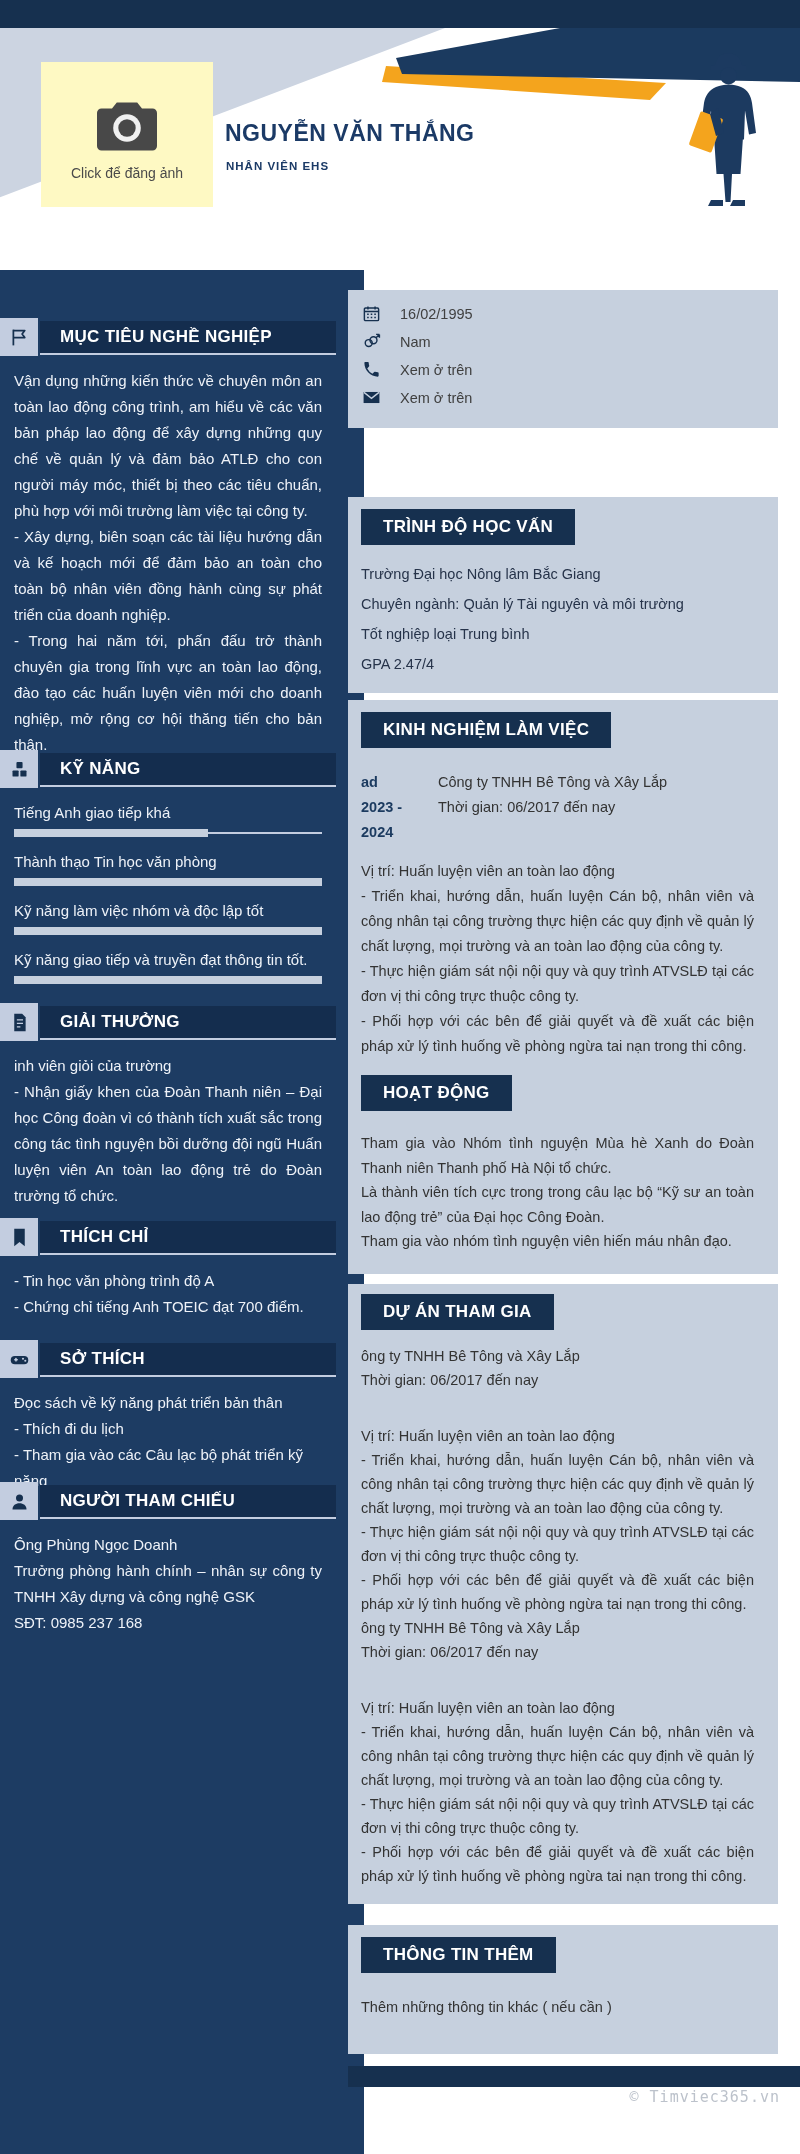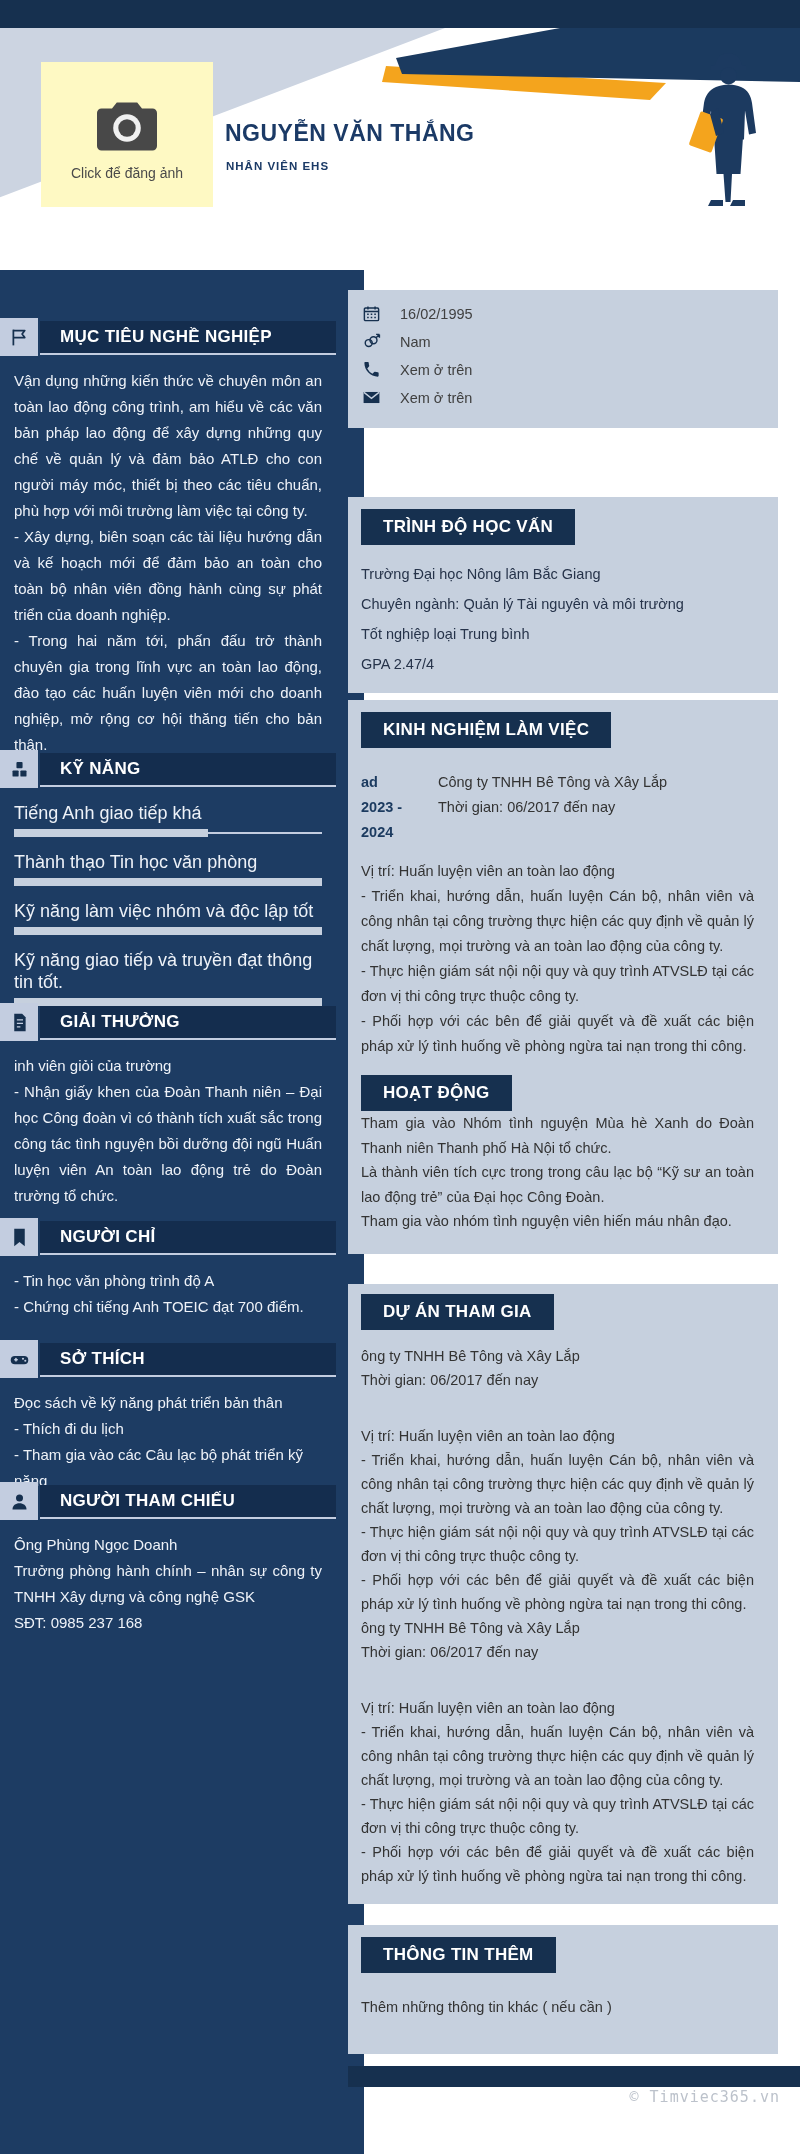--- a/index.html
+++ b/index.html
@@ -30,21 +30,21 @@
   .sb-head{position:relative;height:38px;}
   .sb-ibox{position:absolute;left:0;top:0;width:38px;height:38px;background:#c3cde0;color:#16304f;
            display:flex;align-items:center;justify-content:center;}
   .sb-ibox svg{width:21px;height:21px;}
   .sb-bar{position:absolute;left:40px;right:0;top:3px;height:32px;background:#142d4e;
           border-bottom:2px solid #c3cde0;display:flex;align-items:center;}
   .sb-bar span{font-size:17px;font-weight:bold;letter-spacing:.3px;color:#fff;padding-left:20px;white-space:nowrap;}
   .sb-body{padding:12px 14px 0 14px;font-size:15px;line-height:26px;text-align:justify;color:#eef2f8;}
   .sb-line{margin:0 0 0 0;}
   .skill{margin-bottom:14px;}
-  .skill-label{font-size:18px;line-height:22px;margin-bottom:5px;text-align:left;}
+  .skill-label{font-size:15px;line-height:22px;margin-bottom:5px;text-align:left;}
   .skill-track{position:relative;height:8px;
      background:linear-gradient(to bottom, rgba(0,0,0,0) 3px,#c3cde0 3px,#c3cde0 5px,rgba(0,0,0,0) 5px);}
   .skill-fill{position:absolute;left:0;top:0;height:8px;background:#c6d0de;}
 
   
   .panel{position:absolute;left:348px;width:430px;background:#c6d0de;
          padding:0;box-sizing:border-box;}
   .panel-pad{padding:12px 24px 16px 13px;}
   .m-header{display:inline-block;background:#16304f;color:#fff;font-size:17px;font-weight:bold;
             letter-spacing:.3px;padding:8px 22px;white-space:nowrap;}
@@ -184,21 +184,21 @@
     </div>
 
     <div class="sb-section" style="top:948px;">
       <div class="sb-head">
         <span class="sb-ibox">
           <svg viewBox="0 0 24 24" fill="currentColor">
               <path d="M6 2h12v20l-6-5-6 5z"></path>
             </svg>
         </span>
         <div class="sb-bar">
-            <span>NGƯỜI CHỈ</span>
+            <span>THÍCH CHỈ</span>
           </div>
       </div>
       <div class="sb-body" style="text-align:left;">
         <p class="sb-line" style="margin:0">- Tin học văn phòng trình độ A</p>
         <p class="sb-line" style="margin:0">- Chứng chỉ tiếng Anh TOEIC đạt 700 điểm.</p>
       </div>
     </div>
 
     <div class="sb-section" style="top:1070px;">
       <div class="sb-head">
@@ -315,21 +315,21 @@
         <div>- Triển khai, hướng dẫn, huấn luyện Cán bộ, nhân viên và công nhân tại công trường thực hiện các quy định về quản lý chất lượng, mọi trường và an toàn lao động của công ty.</div>
         <div>- Thực hiện giám sát nội nội quy và quy trình ATVSLĐ tại các đơn vị thi công trực thuộc công ty.</div>
         <div>- Phối hợp với các bên để giải quyết và đề xuất các biện pháp xử lý tình huống về phòng ngừa tai nạn trong thi công.</div>
       </div>
     </div>
   </div>
 
   <div class="panel" style="top:1063px;">
     <div class="panel-pad" style="padding:12px 24px 20px 13px;">
       <div class="m-header">HOẠT ĐỘNG</div>
-      <div class="body-txt" style="line-height:24.5px;">
+      <div class="body-txt" style="margin-top:20px;line-height:24.5px;">
         <div>Tham gia vào Nhóm tình nguyện Mùa hè Xanh do Đoàn Thanh niên Thanh phố Hà Nội tổ chức.</div>
         <div>Là thành viên tích cực trong trong câu lạc bộ “Kỹ sư an toàn lao động trẻ” của Đại học Công Đoàn.</div>
         <div>Tham gia vào nhóm tình nguyện viên hiến máu nhân đạo.</div>
       </div>
     </div>
   </div>
 
   <div class="panel" style="top:1284px;">
     <div class="panel-pad" style="padding:10px 24px 16px 13px;">
       <div class="m-header">DỰ ÁN THAM GIA</div>

